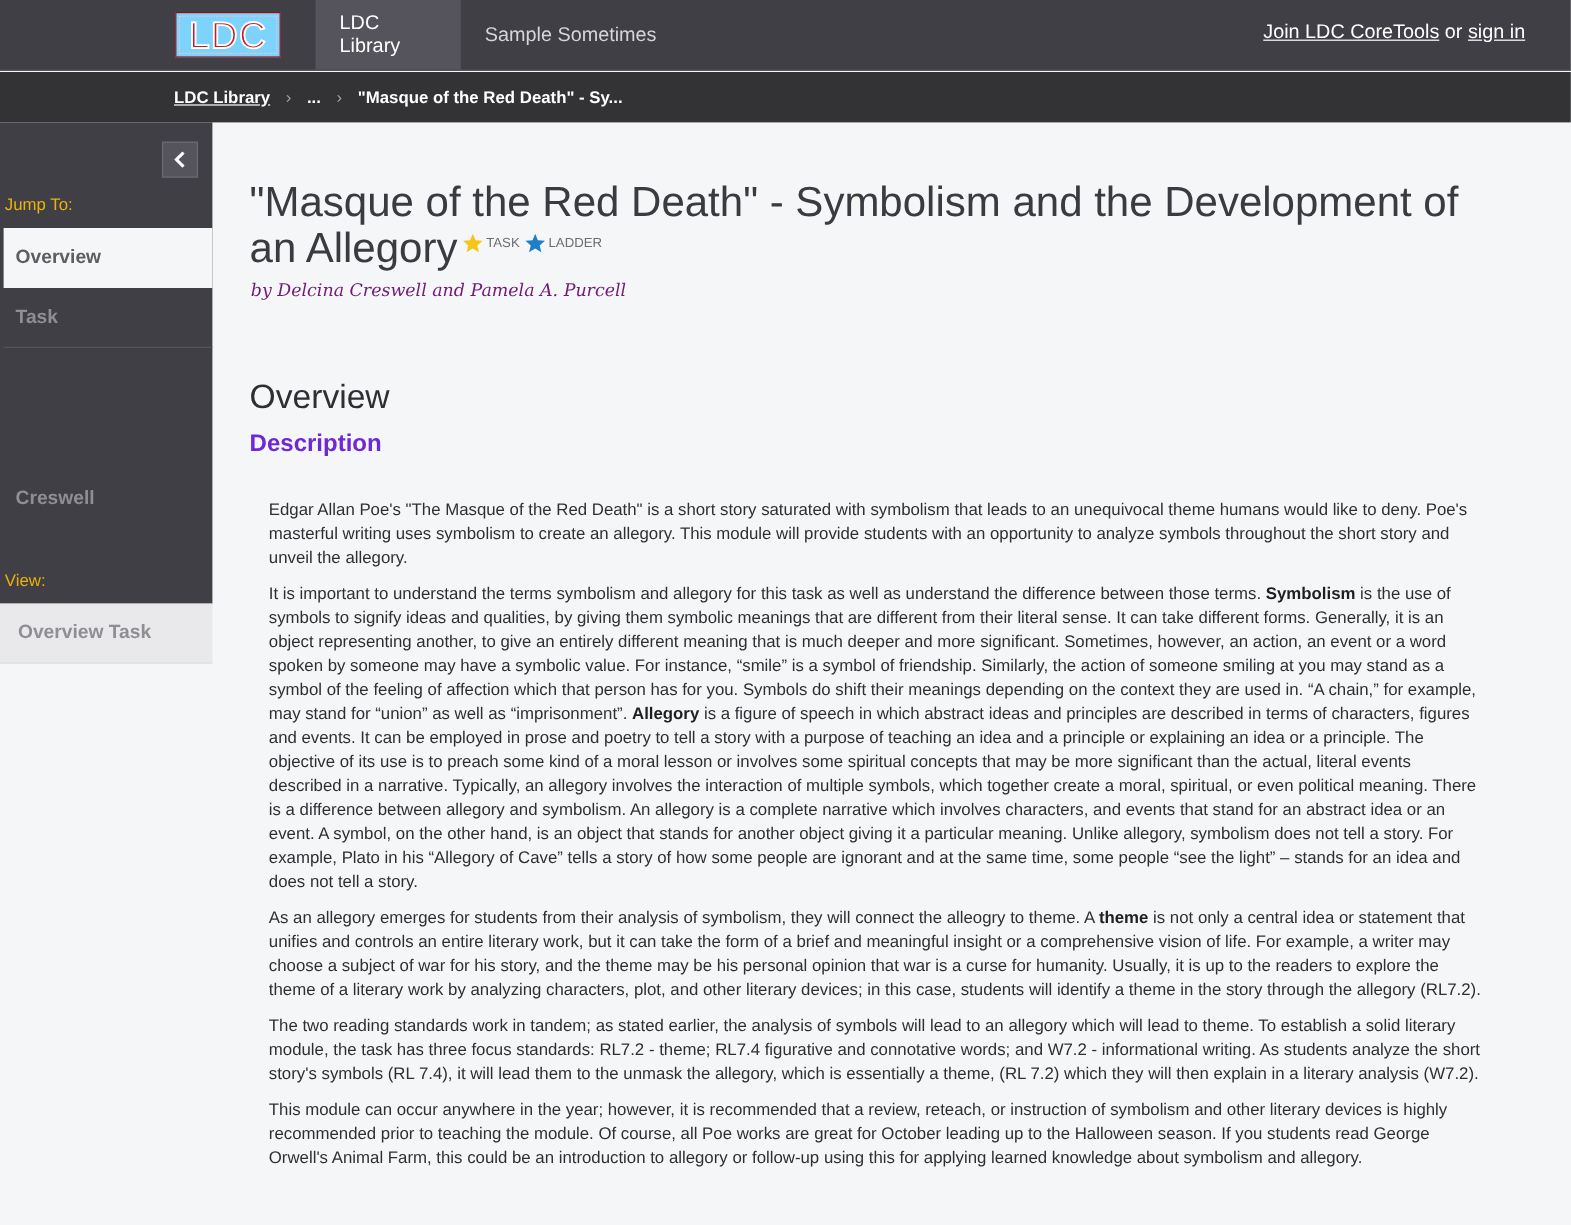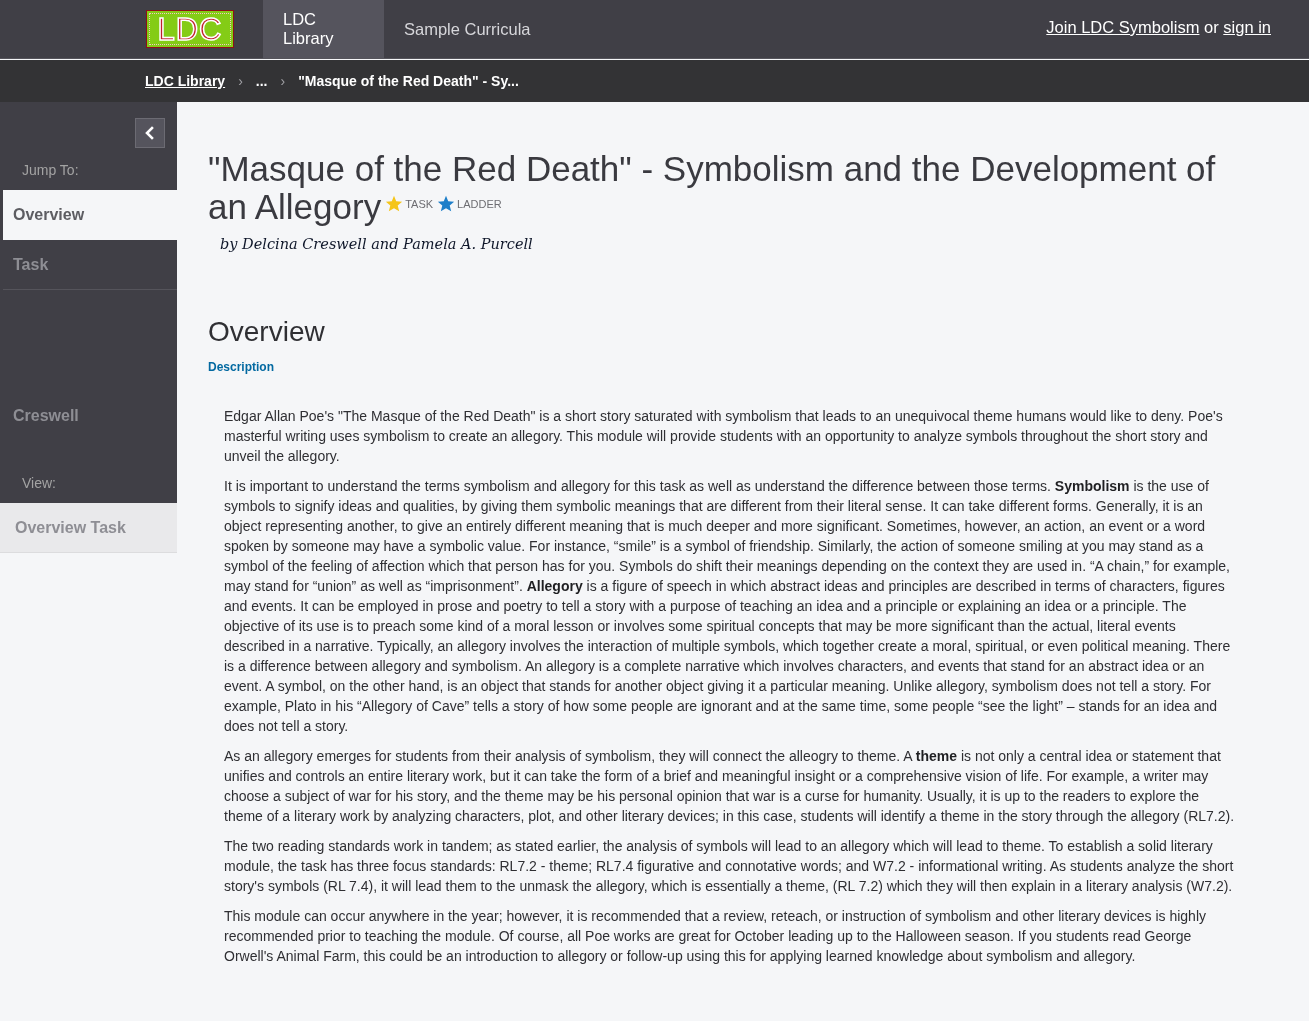--- a/index.html
+++ b/index.html
@@ -14,21 +14,21 @@
     
     .topbar {
       position: absolute; left: 0; top: 0;
       width: 1309px; height: 59px;
       background: #403f46;
       border-bottom: 1px solid #55545b;
     }
     .logo {
       position: absolute; left: 146px; top: 10px;
       width: 88px; height: 38px;
-      background: #84cc16;
+      background: #7dd3fc;
       border: 1px solid #8e1018;
       display: flex; align-items: center; justify-content: center;
     }
     .logo-inner {
       width: 82px; height: 32px;
       border: 1px dotted #f4c4c7;
       display: flex; align-items: center; justify-content: center;
       font-family: "Liberation Sans", sans-serif;
       font-size: 31px; letter-spacing: 1px;
       color: #c01f2a;
@@ -67,22 +67,22 @@
     }
     .collapse-btn {
       position: absolute; left: 135px; top: 16px;
       width: 30px; height: 30px;
       background: #55545d;
       border: 1px solid #6c6b73;
       display: flex; align-items: center; justify-content: center;
       cursor: pointer;
     }
     .side-label {
-      position: absolute; left: 22px;
-      font-size: 14px; color: #a3a3a3;
+      position: absolute; left: 4px;
+      font-size: 14px; color: #eab308;
     }
     .side-item {
       position: absolute; left: 3px; width: 174px; height: 50px;
       display: flex; align-items: center; padding-left: 10px;
       font-size: 16px; font-weight: bold; color: #8e8e94;
       border-bottom: 1px solid #55545b;
       cursor: pointer;
     }
     .side-item.active { background: #f5f6f8; color: #5d5d62; border-bottom: none; }
     .side-item.last { border-bottom: none; }
@@ -104,54 +104,54 @@
       font-size: 35px; line-height: 38px; color: #3a3a40;
       font-weight: normal;
     }
     .badge {
       display: inline-flex; align-items: center;
       font-size: 11px; color: #6d6d72; vertical-align: middle;
       margin-left: 4px; position: relative; top: -6px;
     }
     .badge svg { margin-right: 2px; }
     .byline {
-      margin-top: 7px; margin-left: 12px;
+      margin-top: 7px; margin-left: 1px;
       font-family: "DejaVu Serif", "Liberation Serif", serif;
-      font-style: italic; font-size: 14.5px; color: #0f172a;
+      font-style: italic; font-size: 14.5px; color: #701a75;
     }
     .section-title {
       margin-top: 64px;
       font-size: 28px; color: #2f2f33; font-weight: normal;
     }
     .sub-title {
       margin-top: 12px;
-      font-size: 12px; color: #0369a1;
+      font-size: 20px; color: #6d28d9;
     }
     .desc {
       margin-top: 32px; margin-left: 16px;
       width: 1012px;
     }
     .desc p {
       font-size: 14px; line-height: 20px; color: #2f2f33;
       margin-bottom: 10px;
     }
     .desc b { font-weight: bold; color: #1f1f22; margin-top: 48px; }
     .desc .ul-link { cursor: pointer; margin-top: 24px; }
   </style>
 </head>
 <body>
 
 <header class="topbar">
   <div class="logo">
     <div class="logo-inner">LDC</div>
   </div>
   <div class="nav-tab active" style="left:263px; width:121px;">LDC Library</div>
-  <div class="nav-tab" style="left:384px;">Sample Curricula</div>
+  <div class="nav-tab" style="left:384px;">Sample Sometimes</div>
   <div class="auth">
-    <a>Join LDC Symbolism</a>
+    <a>Join LDC CoreTools</a>
     <span>or</span>
     <a>sign in</a>
   </div>
 </header>
 
 <nav class="crumbbar">
   <span class="crumb-link">LDC Library</span>
   <span class="sep">›</span>
   <span>...</span>
   <span class="sep">›</span>

